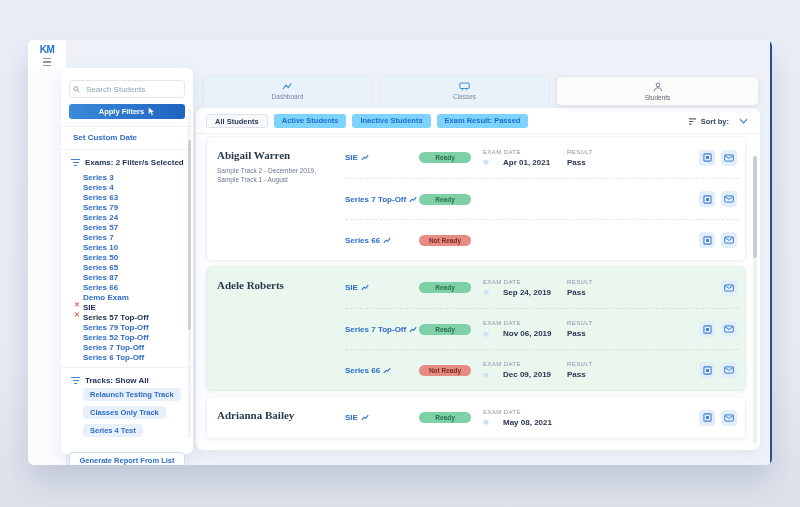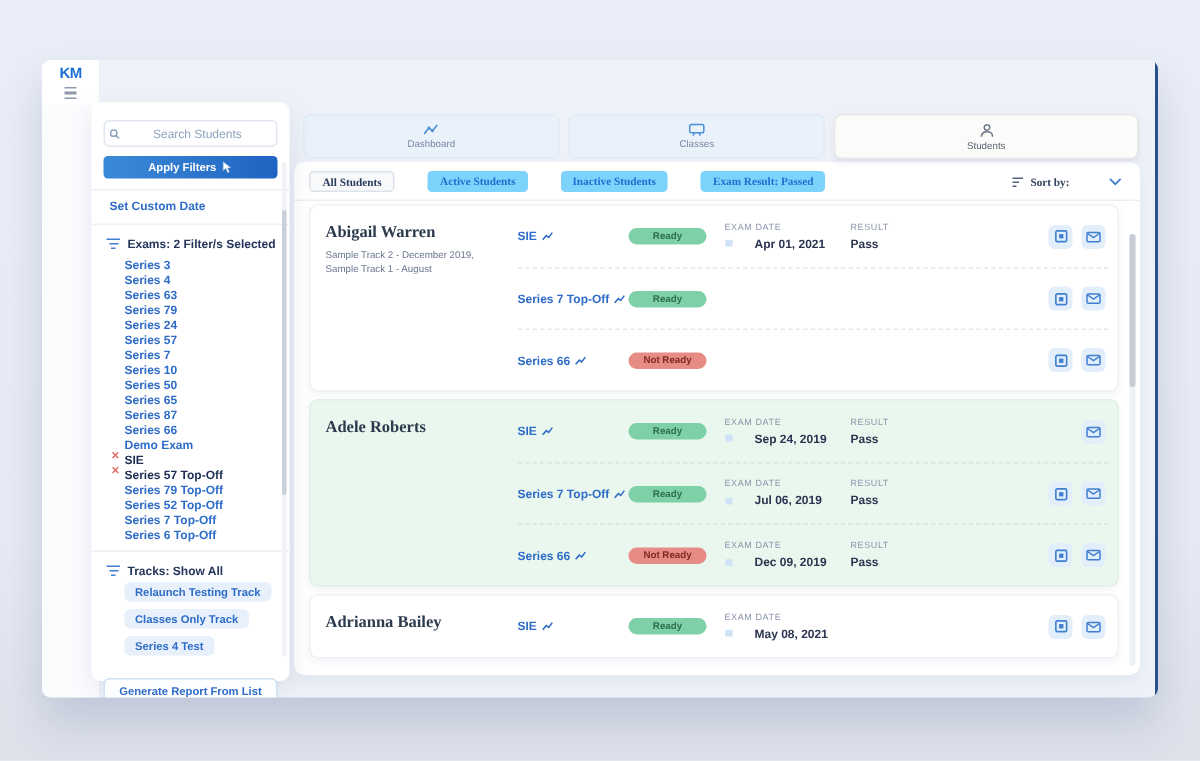--- a/index.html
+++ b/index.html
@@ -18,21 +18,21 @@
   .menu-icon i{display:block;width:8px;height:1.4px;background:#8d99ab;}
   .header{position:absolute;left:38px;top:0;right:0;height:30px;
     background:linear-gradient(90deg,#3a6ba2 0%,#3c7cc6 45%,#418ade 100%);
     display:flex;align-items:center;padding-left:26px;z-index:4;}
   .header-title{color:#fff;font-size:9px;letter-spacing:.2px;}
   .sparkle{position:absolute;color:rgba(255,255,255,.65);font-size:7px;}
   
   .sidebar{position:absolute;left:33px;top:28px;width:132px;height:386px;background:#fff;
     border-radius:6px;box-shadow:0 6px 16px rgba(70,90,140,.12);z-index:6;padding-top:10px;}
   .search-box{margin:2px 8px 6px 8px;height:18px;border:1px solid #e0e7f0;border-radius:4px;
-    display:flex;align-items:center;padding:0 3px;gap:20px;background:#fff;}
+    display:flex;align-items:center;padding:0 3px;gap:4px;background:#fff;}
   .search-box svg{flex:0 0 auto;}
   .search-box input{border:0;outline:0;width:100%;font-size:8px;color:#33415e;background:transparent;
     font-family:"Liberation Sans",sans-serif;}
   .search-box input::placeholder{color:#8da2bd;}
   .apply-btn{position:relative;margin:0 8px;height:15px;width:116px;border:0;border-radius:3px;
     background:linear-gradient(90deg,#3b8ad8 0%,#1f63c1 100%);color:#fff;font-size:7.5px;font-weight:bold;
     display:flex;align-items:center;justify-content:center;gap:3px;cursor:pointer;
     font-family:"Liberation Sans",sans-serif;}
   .divider{height:1px;background:#edf0f5;margin:7px 0 0 0;}
   .custom-date{display:block;margin:6px 0 0 12px;font-size:8px;font-weight:bold;color:#2e6cc8;text-decoration:none;}
@@ -56,21 +56,21 @@
   .tabs{position:absolute;left:174px;top:36px;display:flex;gap:6px;z-index:3;}
   .tab{height:30px;border-radius:5px;background:#e9f1fa;border:1px solid #e1ebf6;
     display:flex;flex-direction:column;align-items:center;justify-content:center;gap:2px;cursor:pointer;}
   .tab .tab-label{font-size:6.5px;color:#7b87a0;}
   .tab.t1,.tab.t2{width:171px;}
   .tab.t3{width:203px;background:#fbfbfa;border:1px solid #e6e7e9;box-shadow:0 2px 5px rgba(80,90,110,.10);}
   .tab.t3 .tab-label{color:#5d6570;}
   
   .main-card{position:absolute;left:168px;top:68px;width:564px;height:342px;background:#fff;
     border-radius:7px;box-shadow:0 4px 12px rgba(80,100,150,.08);overflow:hidden;}
-  .chips-row{display:flex;align-items:center;gap:22px;padding:6px 10px 5px 10px;font-family:Liberation Serif, serif;}
+  .chips-row{display:flex;align-items:center;gap:6px;padding:6px 10px 5px 10px;}
   .chip{height:14px;padding:0 8px;border-radius:3px;font-size:7.5px;font-weight:bold;line-height:14px;cursor:pointer;}
   .chip.neutral{background:#f7f9fb;border:1px solid #dde3ea;color:#2a3a5c;}
   .chip.blue{background:#7dd3fc;color:#1e6ed0;}
   .sort-by{margin-left:auto;display:flex;align-items:center;gap:4px;color:#33415e;font-size:7.5px;font-weight:bold;}
   .sort-chevron{margin-left:4px;margin-right:2px;color:#3f7fd0;cursor:pointer;}
   .chips-divider{height:1px;background:#eceff4;}
   .results-row{display:flex;align-items:center;padding:6px 10px 4px 10px;gap:10px;}
   .results-summary{font-size:7.5px;color:#5a6680;white-space:nowrap;}
   .results-line{flex:1;height:1px;background:#e6eaf1;}
   .pagination{display:flex;align-items:center;gap:3px;}
@@ -383,21 +383,21 @@
                 <polyline points="1,7 4,3.5 6,5 9,1" fill="none" stroke="#2e6cc8" stroke-width="1.3"></polyline>
                 </svg>
             </a>
             <span class="badge ready">Ready</span>
             <div class="date-col">
               <span class="lbl">EXAM DATE</span>
               <span class="val">
                   <svg width="6" height="6" viewBox="0 0 8 8">
                 <rect x="0.7" y="1.2" width="6.6" height="6" rx="1" fill="#cfe2f6"></rect>
                   </svg>
-                <b>Jul 06, 2019</b>
+                <b>Nov 06, 2019</b>
                 </span>
             </div>
             <div class="result-col">
               <span class="lbl">RESULT</span>
               <b class="val">Pass</b>
             </div>
             <div class="row-icons">
               <button class="icon-btn">
                 <svg width="9" height="9" viewBox="0 0 10 10">
                   <rect x="1" y="1" width="8" height="8" rx="1" fill="none" stroke="#3f7fd0" stroke-width="1.2"></rect>

